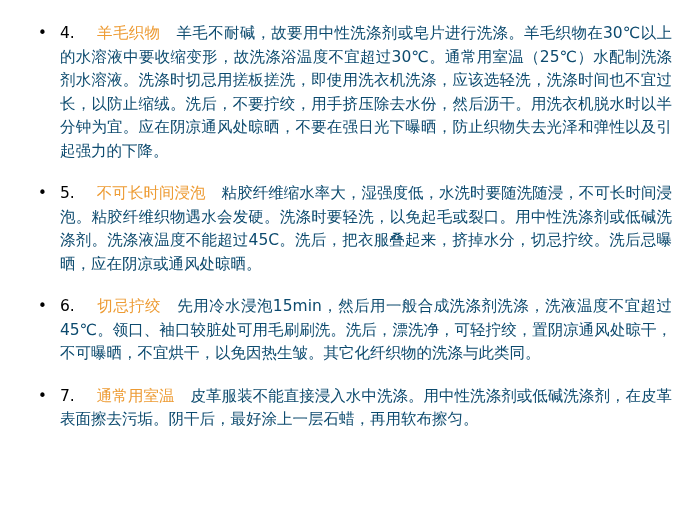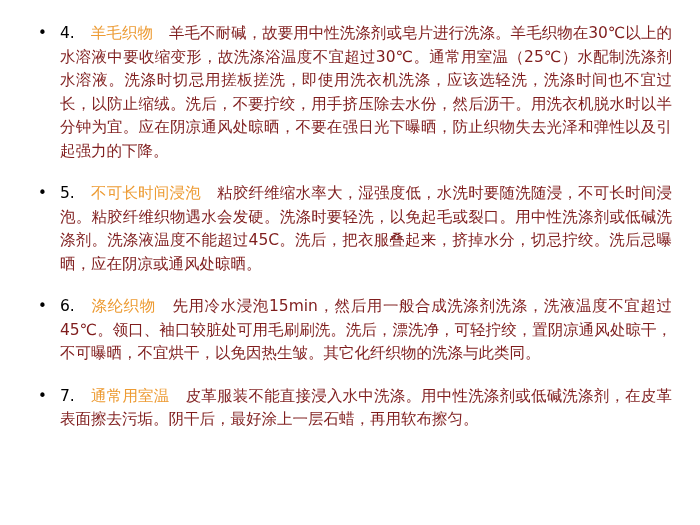--- a/index.html
+++ b/index.html
@@ -43,47 +43,48 @@
     text-align: justify;
     text-justify: inter-ideograph;
     letter-spacing: 0px;
   }
   .num {
     color: #000000;
   }
   .term {
     color: #ED9B33;
     font-weight: normal;
+    margin-left: 6px;
   }
   .gap {
     display: inline-block;
     width: 16px;
   }
   .body-text {
-    color: #7f1d1d;
+    color: #0c4a6e;
   }
 </style>
 </head>
 <body>
 
 <div class="slide">
 
   <div class="bullet-item">
     <div class="bullet-marker">•</div>
     <div class="bullet-body"><span class="num">4.</span><span class="gap"></span><span class="term">羊毛织物</span><span class="gap"></span><span class="body-text">羊毛不耐碱，故要用中性洗涤剂或皂片进行洗涤。羊毛织物在30℃以上的水溶液中要收缩变形，故洗涤浴温度不宜超过30℃。通常用室温（25℃）水配制洗涤剂水溶液。洗涤时切忌用搓板搓洗，即使用洗衣机洗涤，应该选轻洗，洗涤时间也不宜过长，以防止缩绒。洗后，不要拧绞，用手挤压除去水份，然后沥干。用洗衣机脱水时以半分钟为宜。应在阴凉通风处晾晒，不要在强日光下曝晒，防止织物失去光泽和弹性以及引起强力的下降。</span></div>
   </div>
 
   <div class="bullet-item">
     <div class="bullet-marker">•</div>
     <div class="bullet-body"><span class="num">5.</span><span class="gap"></span><span class="term">不可长时间浸泡</span><span class="gap"></span><span class="body-text">粘胶纤维缩水率大，湿强度低，水洗时要随洗随浸，不可长时间浸泡。粘胶纤维织物遇水会发硬。洗涤时要轻洗，以免起毛或裂口。用中性洗涤剂或低碱洗涤剂。洗涤液温度不能超过45C。洗后，把衣服叠起来，挤掉水分，切忌拧绞。洗后忌曝晒，应在阴凉或通风处晾晒。</span></div>
   </div>
 
   <div class="bullet-item">
     <div class="bullet-marker">•</div>
-    <div class="bullet-body"><span class="num">6.</span><span class="gap"></span><span class="term">涤纶织物</span><span class="gap"></span><span class="body-text">先用冷水浸泡15min，然后用一般合成洗涤剂洗涤，洗液温度不宜超过45℃。领口、袖口较脏处可用毛刷刷洗。洗后，漂洗净，可轻拧绞，置阴凉通风处晾干，不可曝晒，不宜烘干，以免因热生皱。其它化纤织物的洗涤与此类同。</span></div>
+    <div class="bullet-body"><span class="num">6.</span><span class="gap"></span><span class="term">切忌拧绞</span><span class="gap"></span><span class="body-text">先用冷水浸泡15min，然后用一般合成洗涤剂洗涤，洗液温度不宜超过45℃。领口、袖口较脏处可用毛刷刷洗。洗后，漂洗净，可轻拧绞，置阴凉通风处晾干，不可曝晒，不宜烘干，以免因热生皱。其它化纤织物的洗涤与此类同。</span></div>
   </div>
 
   <div class="bullet-item">
     <div class="bullet-marker">•</div>
     <div class="bullet-body"><span class="num">7.</span><span class="gap"></span><span class="term">通常用室温</span><span class="gap"></span><span class="body-text">皮革服装不能直接浸入水中洗涤。用中性洗涤剂或低碱洗涤剂，在皮革表面擦去污垢。阴干后，最好涂上一层石蜡，再用软布擦匀。</span></div>
   </div>
 
 </div>
 
 </body></html>

